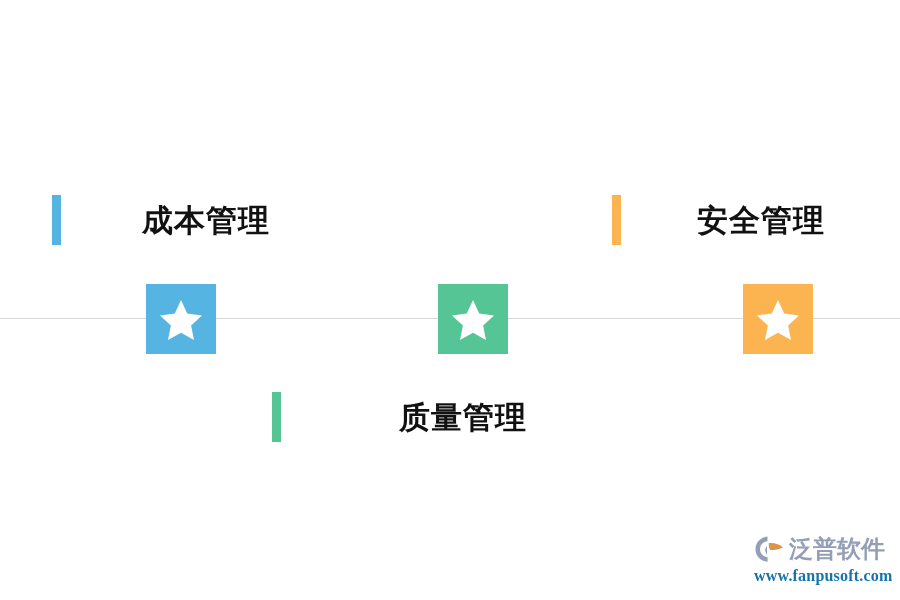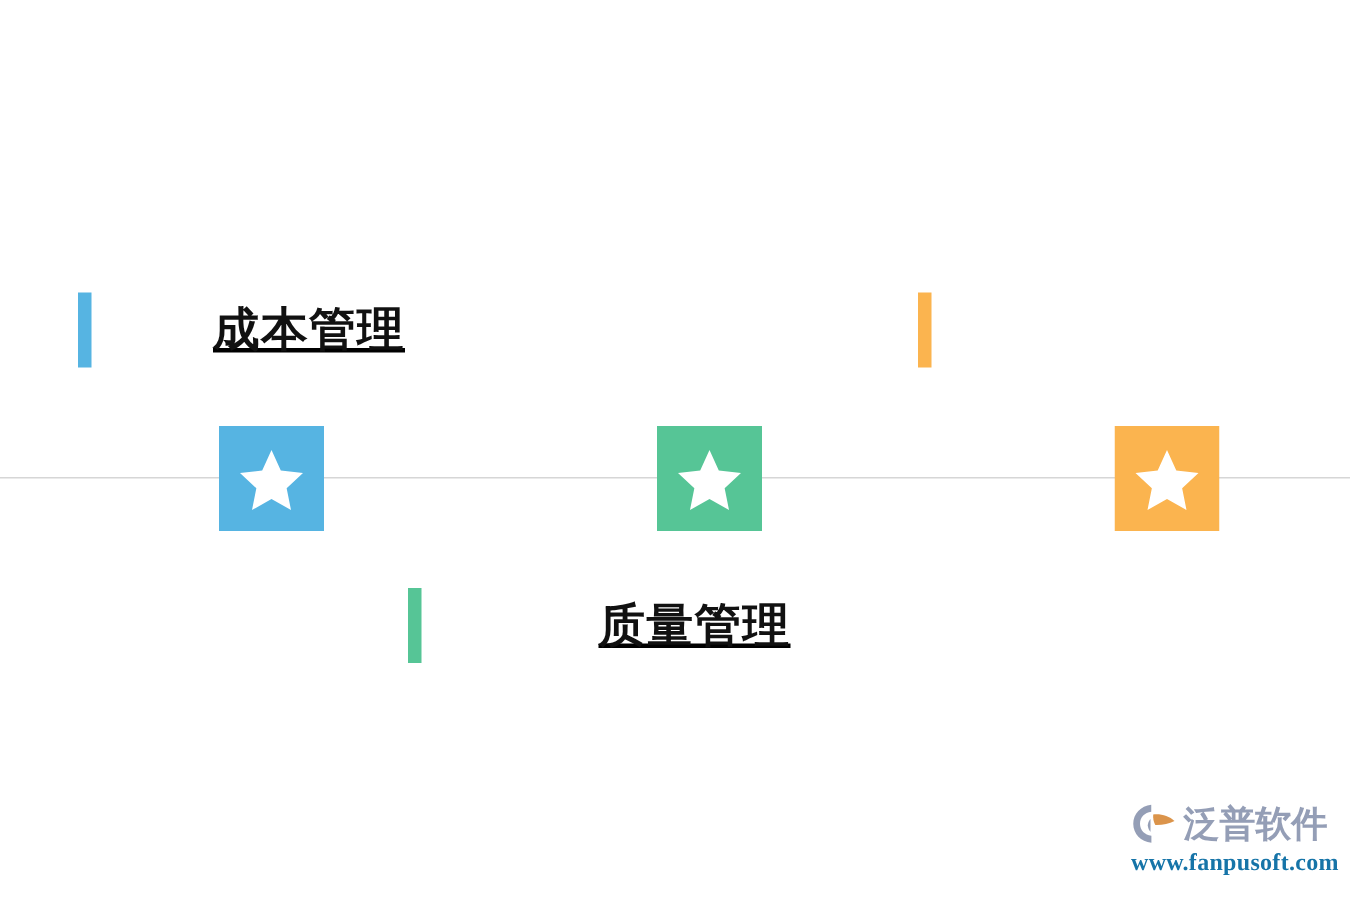--- a/index.html
+++ b/index.html
@@ -46,21 +46,20 @@
     height: 70px;
     display: block;
   }
 
   
   .label-group {
     position: absolute;
     display: flex;
     align-items: center;
     white-space: nowrap;
-    text-decoration: underline;
   }
   .accent-bar {
     width: 9px;
     height: 50px;
     flex: 0 0 auto;
   }
   .label-text {
     font-family: "DejaVu Sans", "Liberation Sans", sans-serif;
     font-size: 31px;
     font-weight: bold;
@@ -151,20 +150,21 @@
     </svg>
   </div>
 
   <div class="label-group" id="group-cost">
     <div class="accent-bar" style="background:#56B4E2"></div>
     <div class="label-text">成本管理</div>
   </div>
 
   <div class="label-group" id="group-safety">
     <div class="accent-bar" style="background:#FBB44F"></div>
+    <div class="label-text">安全管理</div>
   </div>
 
   <div class="label-group" id="group-quality">
     <div class="accent-bar" style="background:#56C596"></div>
     <div class="label-text">质量管理</div>
   </div>
 
   <div class="watermark">
     <div class="wm-row">
       <svg class="wm-mark" viewBox="0 0 32 30">

